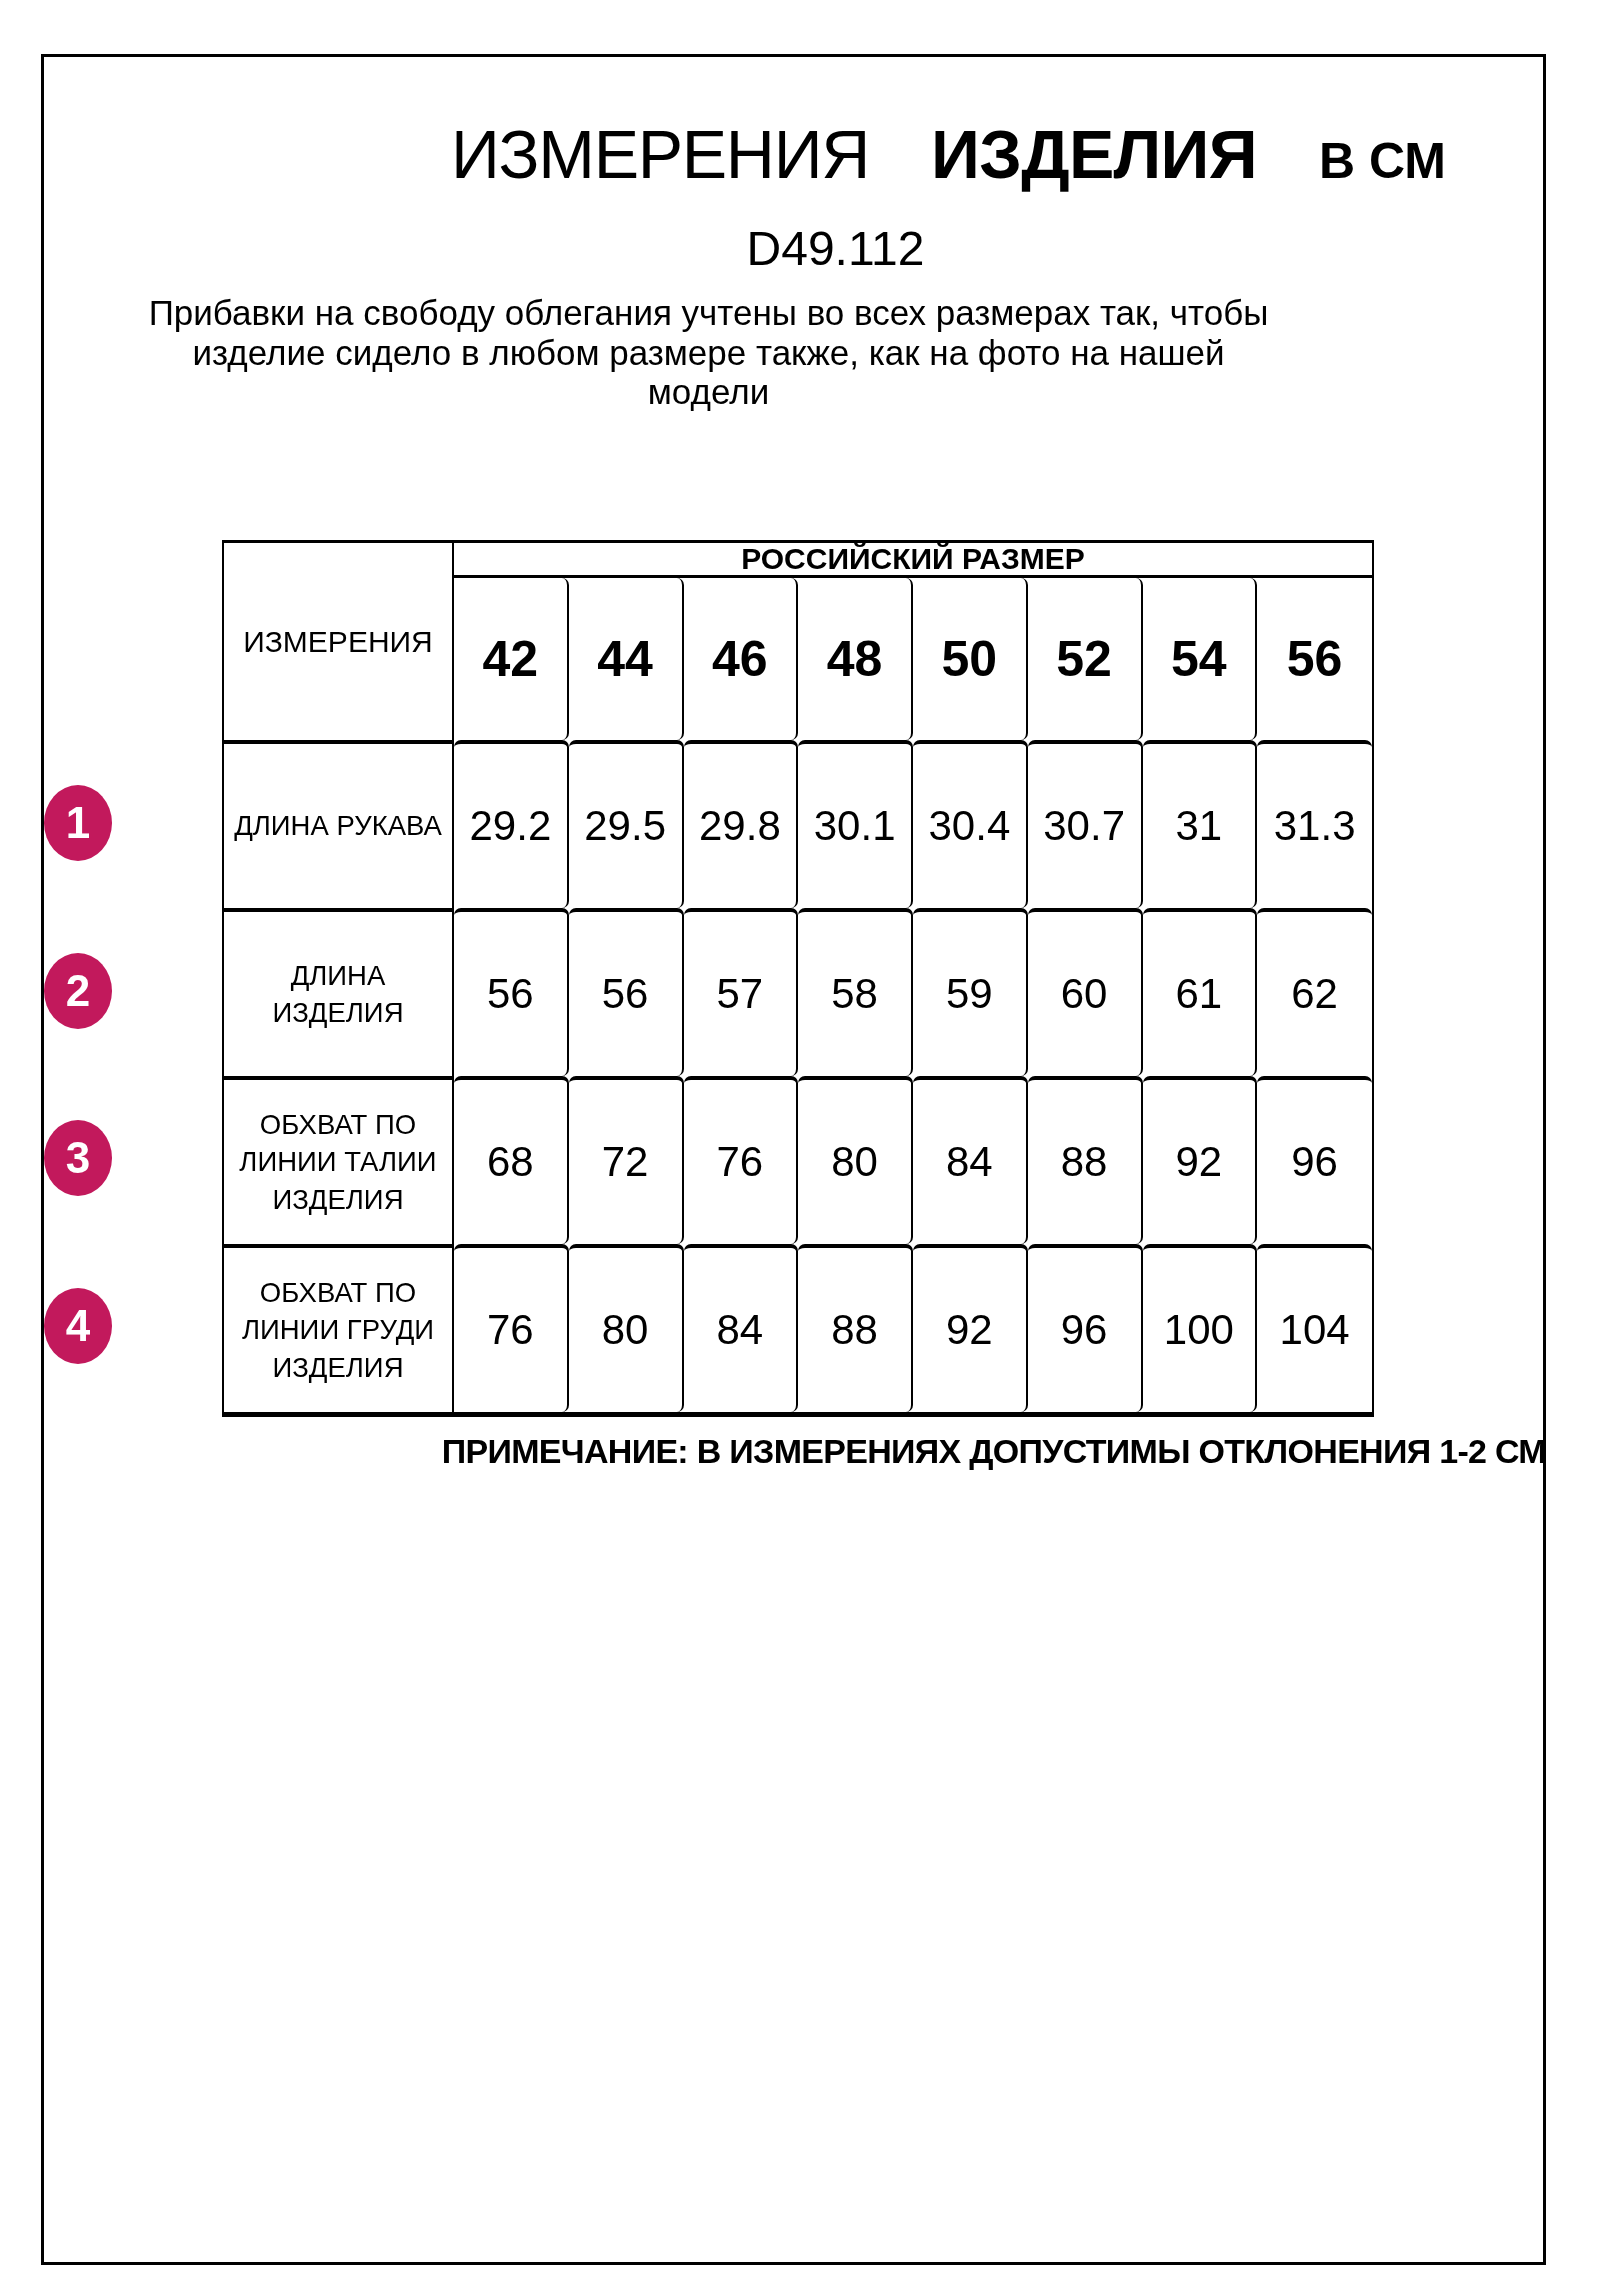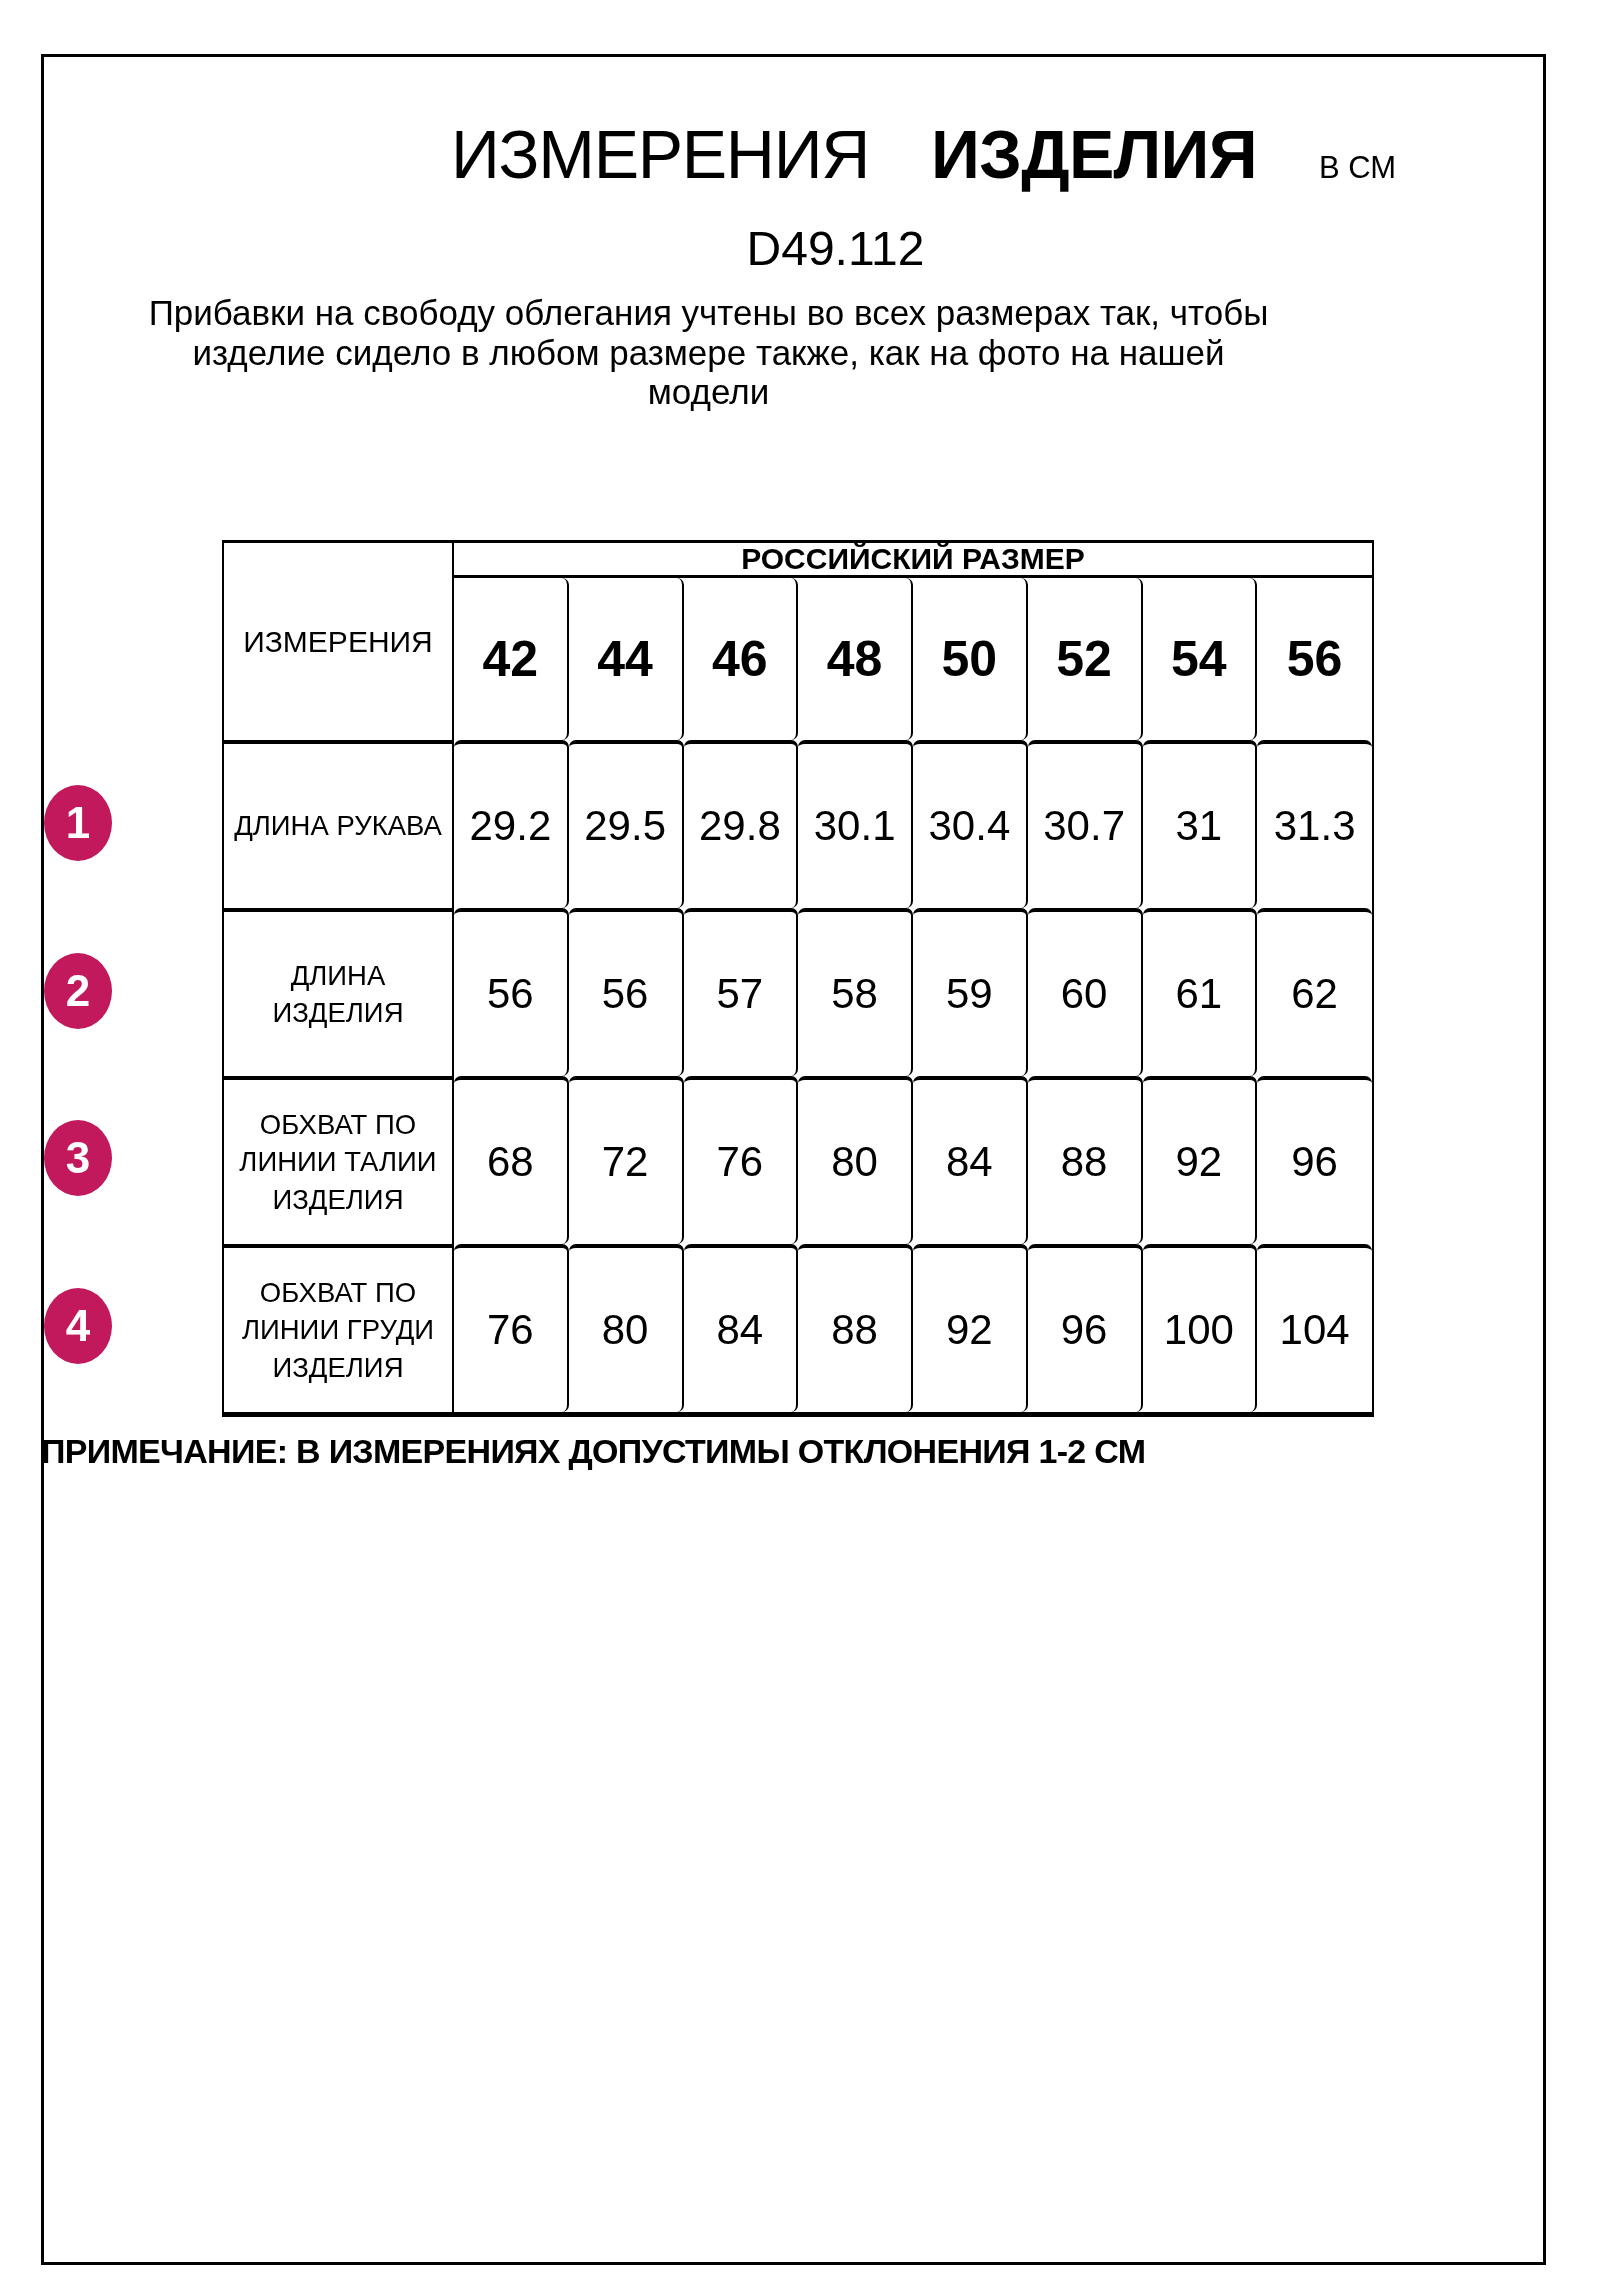--- a/index.html
+++ b/index.html
@@ -20,21 +20,21 @@
     white-space:nowrap;
   }
   .title-word1 {
     font-size:68px; font-weight:400; letter-spacing:-1.3px;
     text-shadow:2.6px 2.6px 0 rgba(255,255,255,0.9);
   }
   .title-word2 {
     font-size:68px; font-weight:700; letter-spacing:-0.7px;
     text-shadow:2.6px 2.6px 0 rgba(255,255,255,0.9);
   }
-  .title-unit { font-size:31px; font-weight:400; }
+  .title-unit { font-size:50px; font-weight:700; }
   .model-code {
     position:absolute; left:41px; top:221px; width:1589px;
     text-align:center; font-size:48px; font-weight:400;
   }
   .description {
     position:absolute; left:41px; top:293px; width:1335px;
     text-align:center; font-size:35px; line-height:1.13; white-space:pre-line;
   }
   .sizes-table {
     position:absolute; left:222px; top:540px; width:1148px;
@@ -67,21 +67,21 @@
   .badge {
     position:absolute; left:44px; width:68px; height:76px;
     border-radius:50%; background:#c2195c; color:#ffffff;
     display:flex; align-items:center; justify-content:center;
     font-size:44px; font-weight:700;
   }
   .badge-1 { top:785px; } .badge-2 { top:953px; }
   .badge-3 { top:1120px; } .badge-4 { top:1288px; }
   .note {
     position:absolute; left:41px; top:1432px; width:1505px;
-    text-align:left; font-size:34px; font-weight:700; letter-spacing:-0.7px;
+    text-align:right; font-size:34px; font-weight:700; letter-spacing:-0.7px;
   }
 </style>
 </head>
 <body>
 
 <div class="page-border"></div>
 
 <div class="header-bar">
   <div class="title-inner">
     <span class="title-word1">ИЗМЕРЕНИЯ</span>

